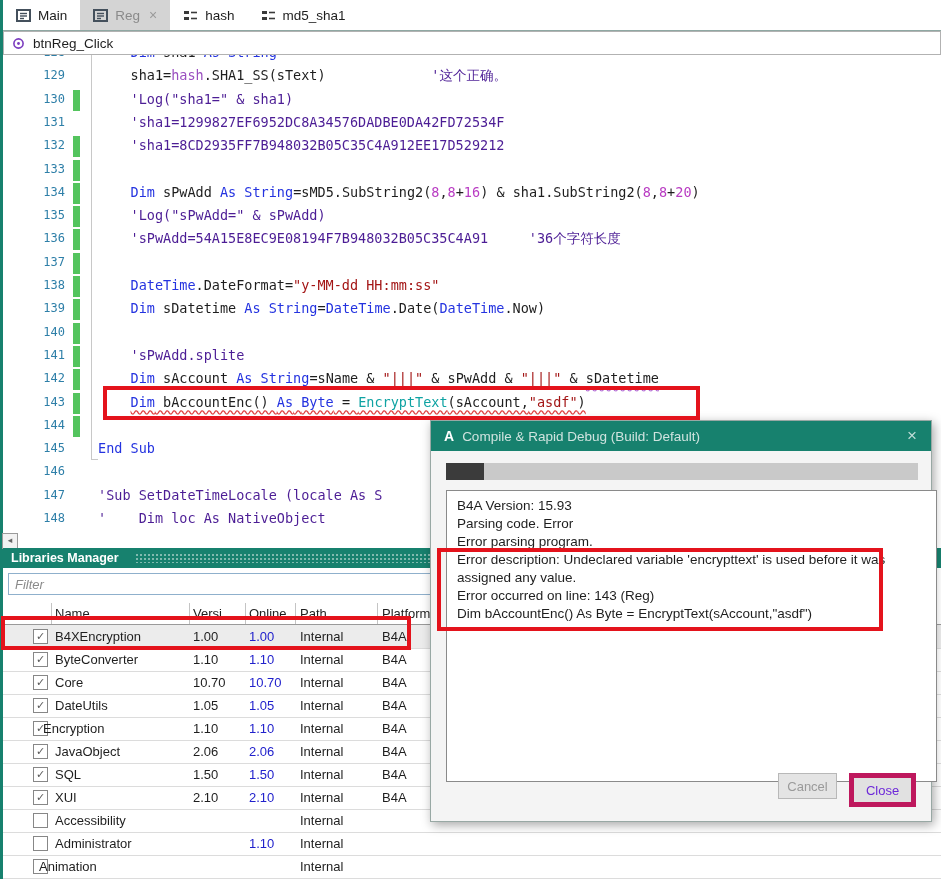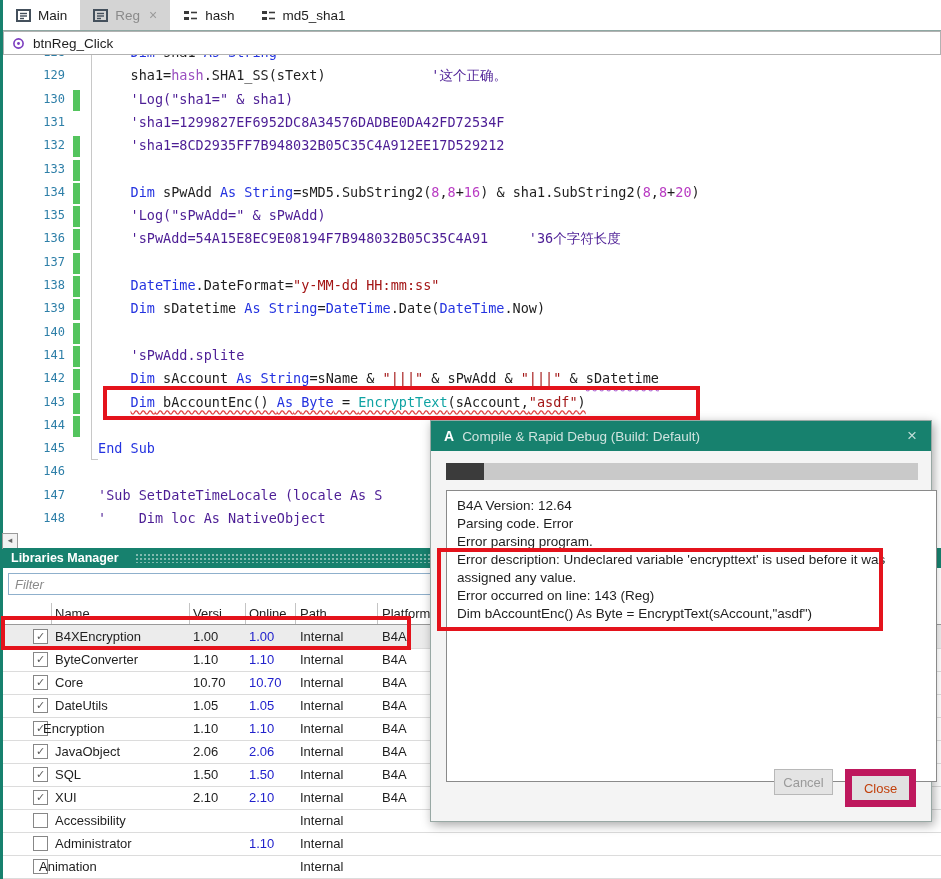--- a/index.html
+++ b/index.html
@@ -64,21 +64,21 @@
   #dlg-logo{color:#fff;font-weight:bold;font-size:14px;padding:0 8px 0 13px;}
   #dlg-text{color:#CFE3DF;font-size:13.5px;flex:1;}
   #dlg-close{color:#BFDCD7;font-size:17px;padding:0 14px;}
   #dlg-progress{position:absolute;left:15px;top:42px;width:472px;height:17px;background:#c9c9c9;}
   #dlg-progress .fill{position:absolute;left:0;top:0;bottom:0;background:#3b3b3b;}
   #dlg-log{position:absolute;left:15px;top:69px;width:469px;height:278px;background:#fff;
            border:1px solid #8a8a8a;padding:6px 10px;font-size:13.5px;line-height:18px;overflow:hidden;}
   #dlg-buttons{position:absolute;right:15px;bottom:14px;display:flex;gap:12px;}
   .dbtn{width:57px;height:24px;font-size:13px;display:flex;align-items:center;justify-content:center;
         background:#e4e4e4;border:1px solid #b8b8b8;}
-  .dbtn.primary{border:7px solid #be185d;background:#e1e1e1;color:#c2410c;}
+  .dbtn.primary{border:5px solid #be185d;background:#e1e1e1;color:#6d28d9;}
   .dbtn.disabled{color:#9a9a9a;}
   
   .redrect{position:absolute;border:4px solid #E4131C;z-index:9;pointer-events:none;}
   #red-a{left:103px;top:386px;width:589px;height:26px;}
   #red-b{left:437px;top:548px;width:438px;height:75px;}
   #red-c{left:1px;top:616px;width:402px;height:26px;}
 </style>
 </head>
 <body>
 
@@ -354,21 +354,21 @@
 <div class="abs" id="dialog">
   <div id="dlg-title">
     <span id="dlg-logo">A</span>
     <span id="dlg-text">Compile &amp; Rapid Debug (Build: Default)</span>
     <span id="dlg-close">×</span>
   </div>
   <div id="dlg-progress">
     <div class="fill" id="dlg-progress-fill" style="width: 8%;"></div>
   </div>
   <div id="dlg-log">
-      <div>B4A Version: 12.64</div>
+      <div>B4A Version: 15.93</div>
       <div>Parsing code.    Error</div>
       <div>Error parsing program.</div>
       <div>Error description: Undeclared variable 'encrypttext' is used before it was</div>
       <div>assigned any value.</div>
       <div>Error occurred on line: 143 (Reg)</div>
       <div>Dim bAccountEnc() As Byte = EncryptText(sAccount,"asdf")</div>
     </div>
   <div id="dlg-buttons">
     <div class="dbtn disabled">Cancel</div>
     <div class="dbtn primary">Close</div>

